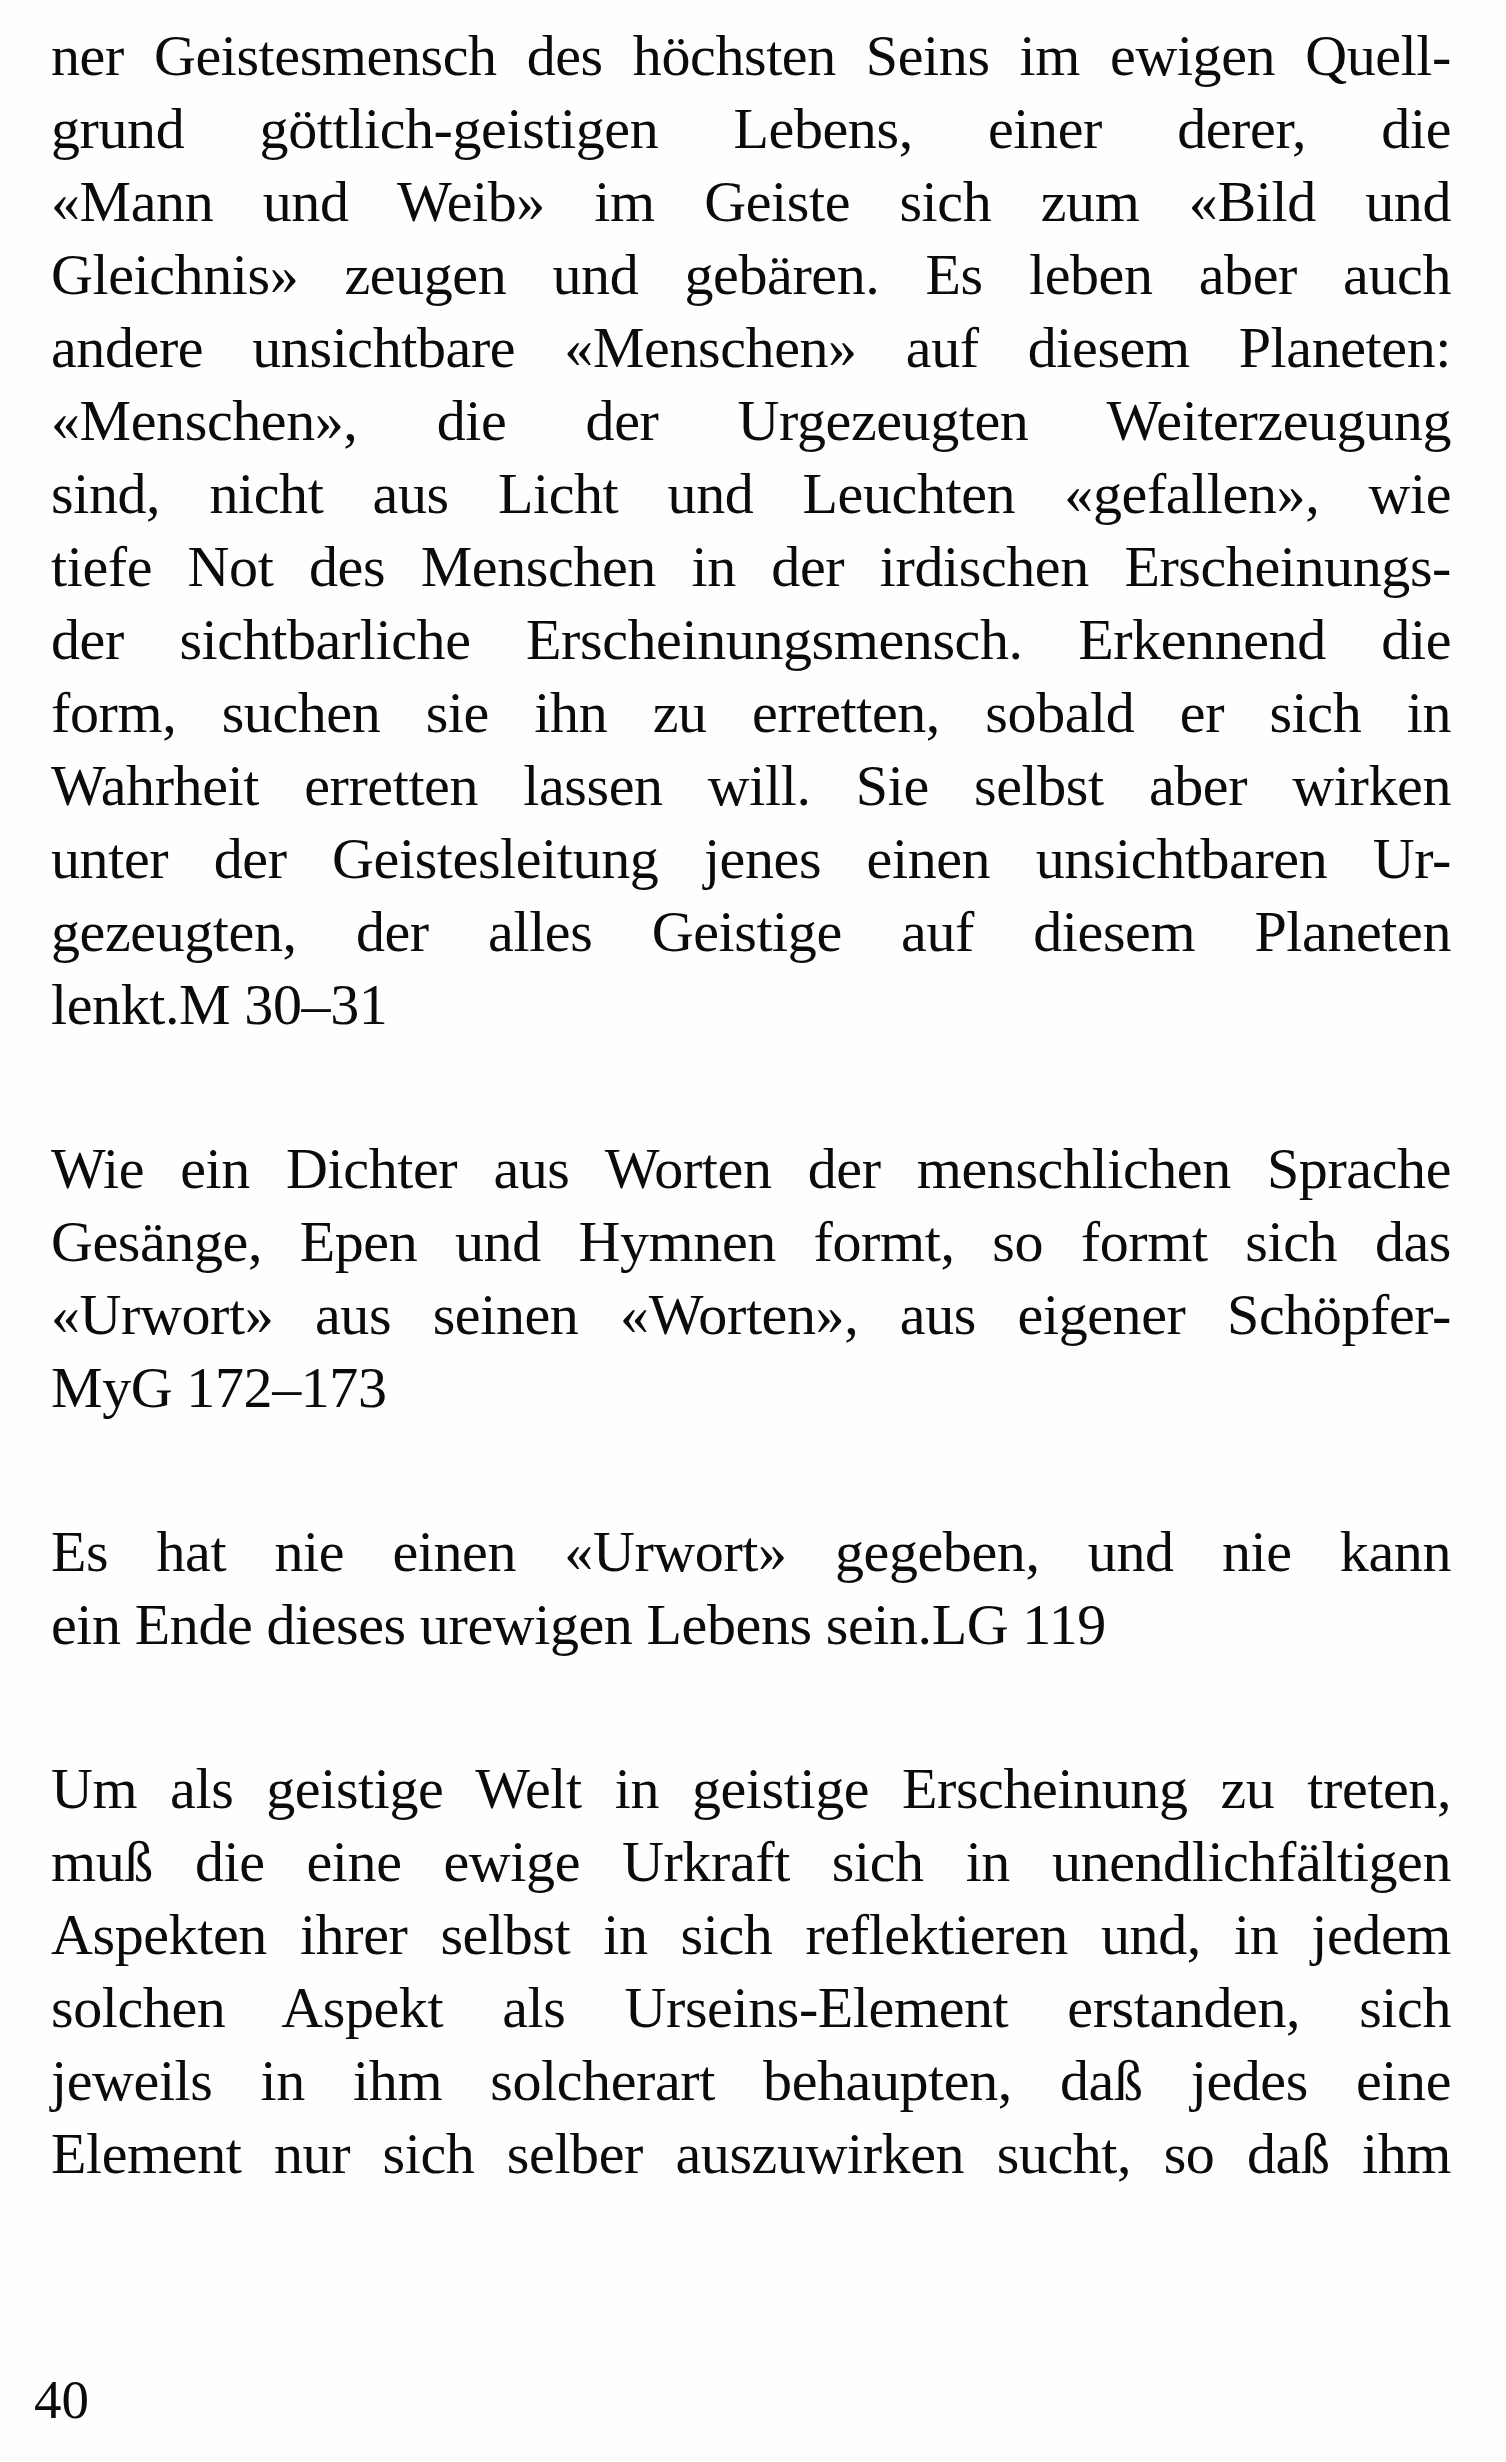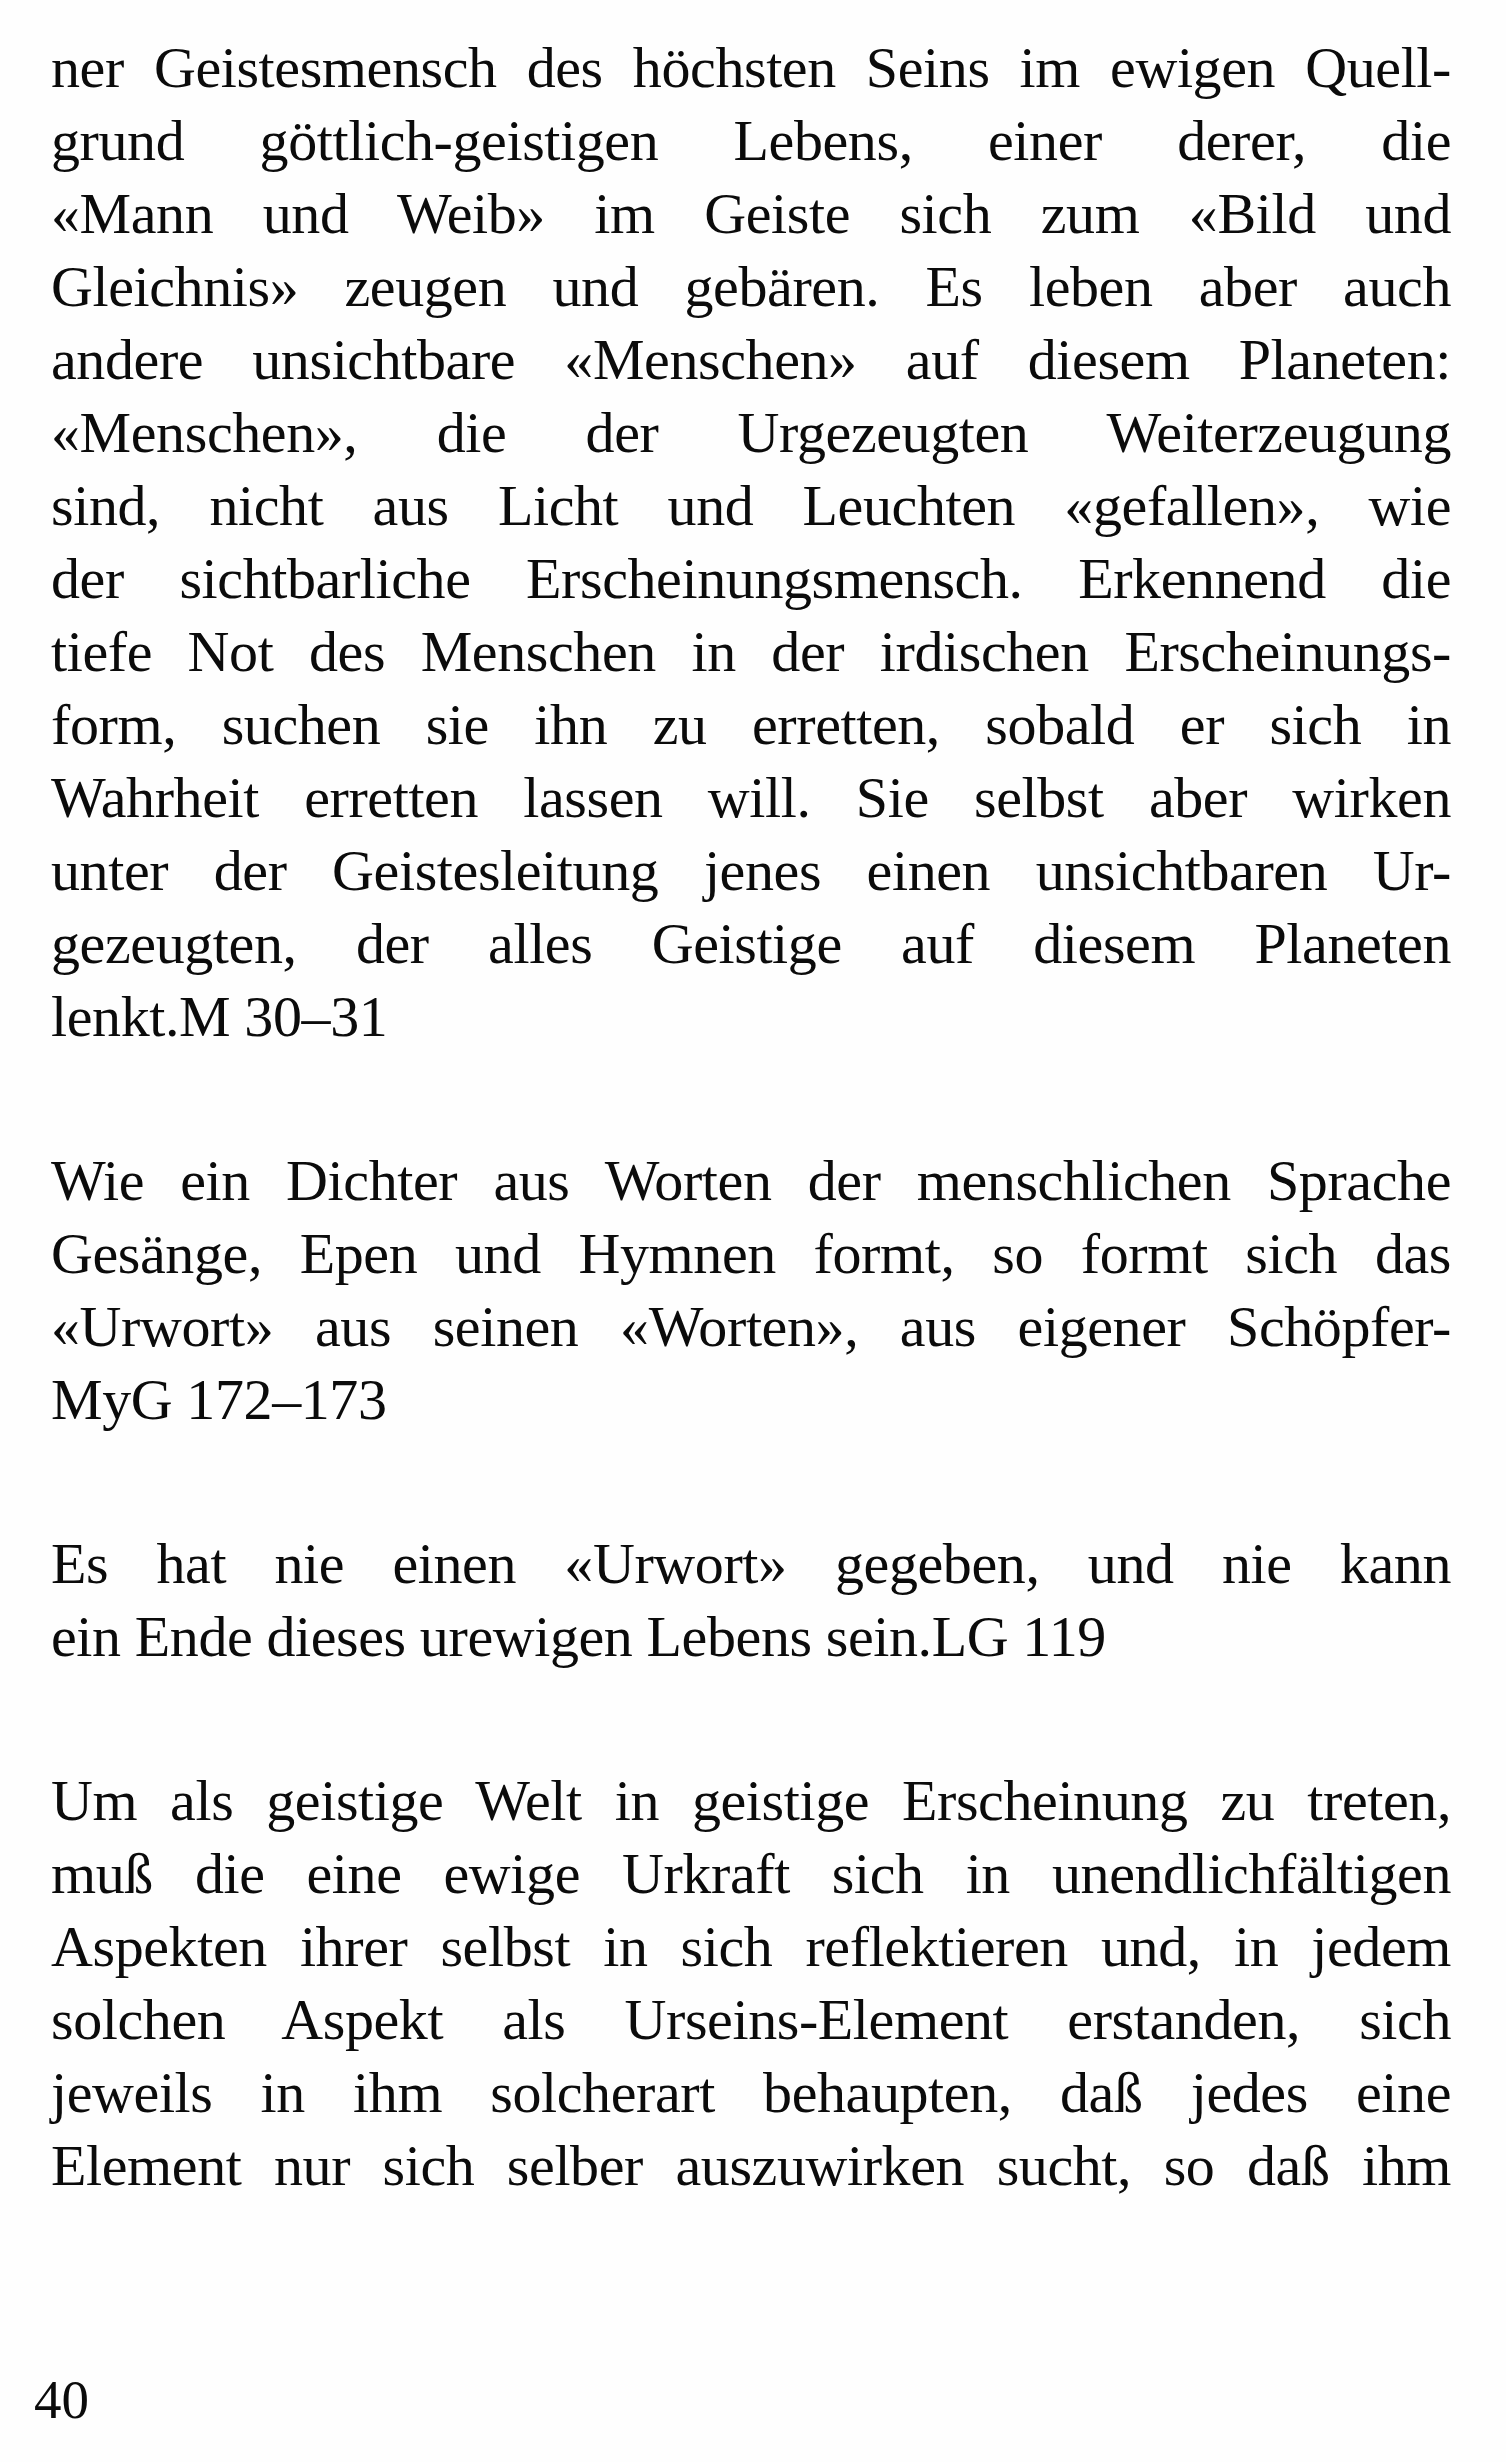--- a/index.html
+++ b/index.html
@@ -17,21 +17,21 @@
     font-family: "Liberation Serif", "DejaVu Serif", serif;
     overflow: hidden;
   }
   .text-block {
     position: absolute;
     left: 51px;
     top: 18.5px;
     width: 1400px;
   }
   .paragraph {
-    margin: 12px 0 91px 0;
+    margin: 0 0 91px 0;
   }
   .paragraph:last-child {
     margin-bottom: 0;
   }
   .line {
     font-size: 58px;
     line-height: 73px;
     height: 73px;
     letter-spacing: -0.4px;
     white-space: nowrap;
@@ -61,22 +61,22 @@
 <div class="page">
   <div class="text-block">
       <div class="paragraph">
         <div class="line justified">ner Geistesmensch des höchsten Seins im ewigen Quell-</div>
         <div class="line justified">grund göttlich-geistigen Lebens, einer derer, die</div>
         <div class="line justified">«Mann und Weib» im Geiste sich zum «Bild und</div>
         <div class="line justified">Gleichnis» zeugen und gebären. Es leben aber auch</div>
         <div class="line justified">andere unsichtbare «Menschen» auf diesem Planeten:</div>
         <div class="line justified">«Menschen», die der Urgezeugten Weiterzeugung</div>
         <div class="line justified">sind, nicht aus Licht und Leuchten «gefallen», wie</div>
+        <div class="line justified">tiefe Not des Menschen in der irdischen Erscheinungs-</div>
         <div class="line justified">der sichtbarliche Erscheinungsmensch. Erkennend die</div>
-        <div class="line justified">tiefe Not des Menschen in der irdischen Erscheinungs-</div>
         <div class="line justified">form, suchen sie ihn zu erretten, sobald er sich in</div>
         <div class="line justified">Wahrheit erretten lassen will. Sie selbst aber wirken</div>
         <div class="line justified">unter der Geistesleitung jenes einen unsichtbaren Ur-</div>
         <div class="line justified">gezeugten, der alles Geistige auf diesem Planeten</div>
         <div class="line cited-line">
           <span>lenkt.</span>
           <span>M 30–31</span>
         </div>
       </div>
       <div class="paragraph">

